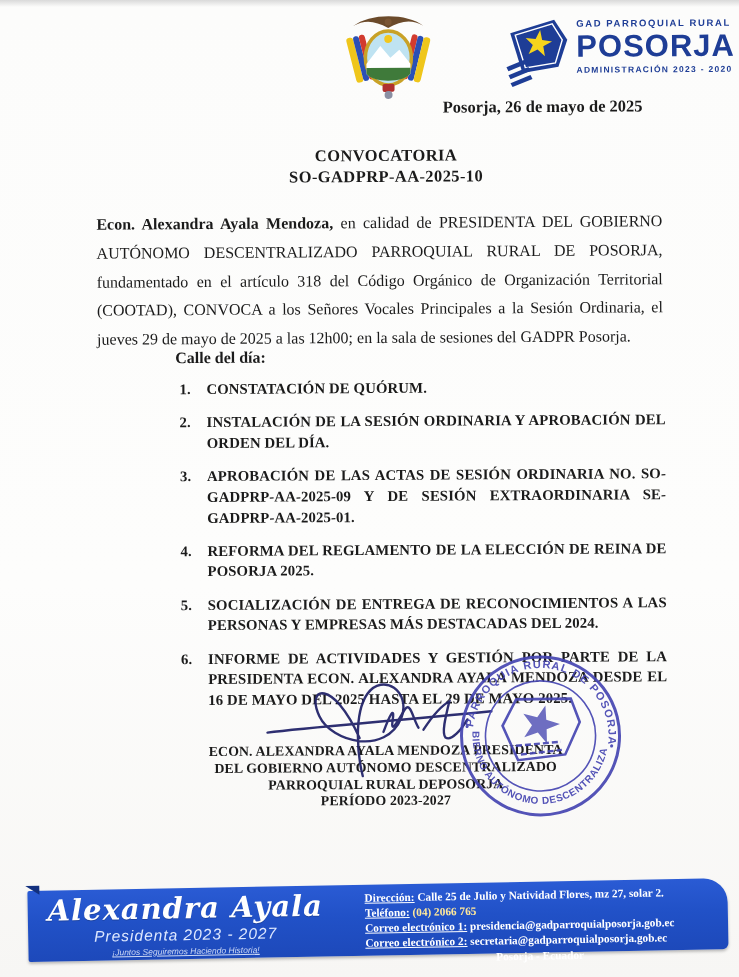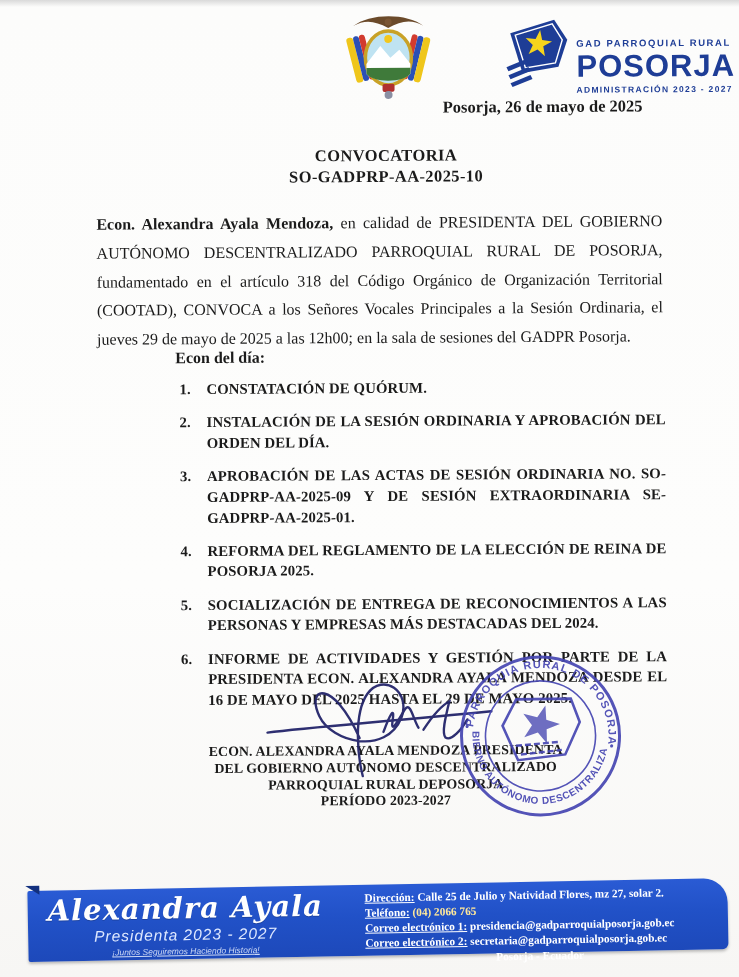--- a/index.html
+++ b/index.html
@@ -8,21 +8,21 @@
     background:linear-gradient(180deg,#d9d9d9 0px,#fcfcfb 7px,#fdfdfc 60%,#f7f6f4 100%);
     overflow:hidden;
     font-family:"Liberation Serif", serif;
     color:#1b1b1b;
   }
   .scan{position:absolute;inset:0;transform:rotate(-0.35deg);}
   
   .coat{position:absolute;left:338px;top:12px;width:106px;height:88px;}
   .logo{position:absolute;left:503px;top:16px;width:220px;height:78px;display:flex;align-items:flex-start;}
   .logo-badge{width:74px;height:74px;flex:0 0 auto;}
-  .logo-text{margin-left:2px;margin-top:24px;font-family:"Liberation Sans",sans-serif;color:#1e3d96;line-height:1;}
+  .logo-text{margin-left:2px;margin-top:4px;font-family:"Liberation Sans",sans-serif;color:#1e3d96;line-height:1;}
   .logo-small{font-size:9.5px;font-weight:bold;letter-spacing:1.6px;}
   .logo-big{font-size:31px;font-weight:700;letter-spacing:1px;margin-top:2px;}
   .logo-admin{font-size:8.5px;font-weight:bold;letter-spacing:1.3px;margin-top:4px;}
   .dateline{position:absolute;left:420px;top:98px;width:250px;text-align:center;font-size:16.5px;font-weight:600;}
   
   .title{position:absolute;left:98px;top:146px;width:580px;text-align:center;font-weight:bold;font-size:16.5px;line-height:1.25;letter-spacing:.4px;}
   
   .body-par{position:absolute;left:98px;top:193px;width:566px;font-size:16px;line-height:1.8;text-align:justify;}
   .body-par b{font-weight:bold;}
   .orden{position:absolute;left:176px;top:348px;font-size:16px;font-weight:bold;}
@@ -100,34 +100,34 @@
         </g>
         <g fill="#1e3d96">
           <polygon points="6,52 26,44 28,48 8,56"></polygon>
           <polygon points="8,60 28,52 30,56 10,64"></polygon>
           <polygon points="10,68 30,60 32,64 12,72"></polygon>
         </g>
       </svg>
       <div class="logo-text">
         <div class="logo-small">GAD PARROQUIAL RURAL</div>
         <div class="logo-big">POSORJA</div>
-        <div class="logo-admin">ADMINISTRACIÓN 2023 - 2027</div>
+        <div class="logo-admin">ADMINISTRACIÓN 2023 - 2020</div>
       </div>
     </div>
 
     <div class="dateline">Posorja, 26 de mayo de 2025</div>
 
     <div class="title">
       <div>CONVOCATORIA</div>
       <div>SO-GADPRP-AA-2025-10</div>
     </div>
 
     <p class="body-par"><b>Econ. Alexandra Ayala Mendoza,</b><span> en calidad de PRESIDENTA DEL GOBIERNO AUTÓNOMO DESCENTRALIZADO PARROQUIAL RURAL DE POSORJA, fundamentado en el artículo 318 del Código Orgánico de Organización Territorial (COOTAD), CONVOCA a los Señores Vocales Principales a la Sesión Ordinaria, el jueves 29 de mayo de 2025 a las 12h00; en la sala de sesiones del GADPR Posorja.</span></p>
 
-    <div class="orden">Econ del día:</div>
+    <div class="orden">Calle del día:</div>
     <div class="agenda">
       <ol>
         <li>CONSTATACIÓN DE QUÓRUM.</li>
         <li>INSTALACIÓN DE LA SESIÓN ORDINARIA Y APROBACIÓN DEL ORDEN DEL DÍA.</li>
         <li>APROBACIÓN DE LAS ACTAS DE SESIÓN ORDINARIA NO. SO-GADPRP-AA-2025-09 Y DE SESIÓN EXTRAORDINARIA SE-GADPRP-AA-2025-01.</li>
         <li>REFORMA DEL REGLAMENTO DE LA ELECCIÓN DE REINA DE POSORJA 2025.</li>
         <li>SOCIALIZACIÓN DE ENTREGA DE RECONOCIMIENTOS A LAS PERSONAS Y EMPRESAS MÁS DESTACADAS DEL 2024.</li>
         <li>INFORME DE ACTIVIDADES Y GESTIÓN POR PARTE DE LA PRESIDENTA ECON. ALEXANDRA AYALA MENDOZA DESDE EL 16 DE MAYO DEL 2025 HASTA EL 29 DE MAYO 2025.</li>
       </ol>
     </div>

